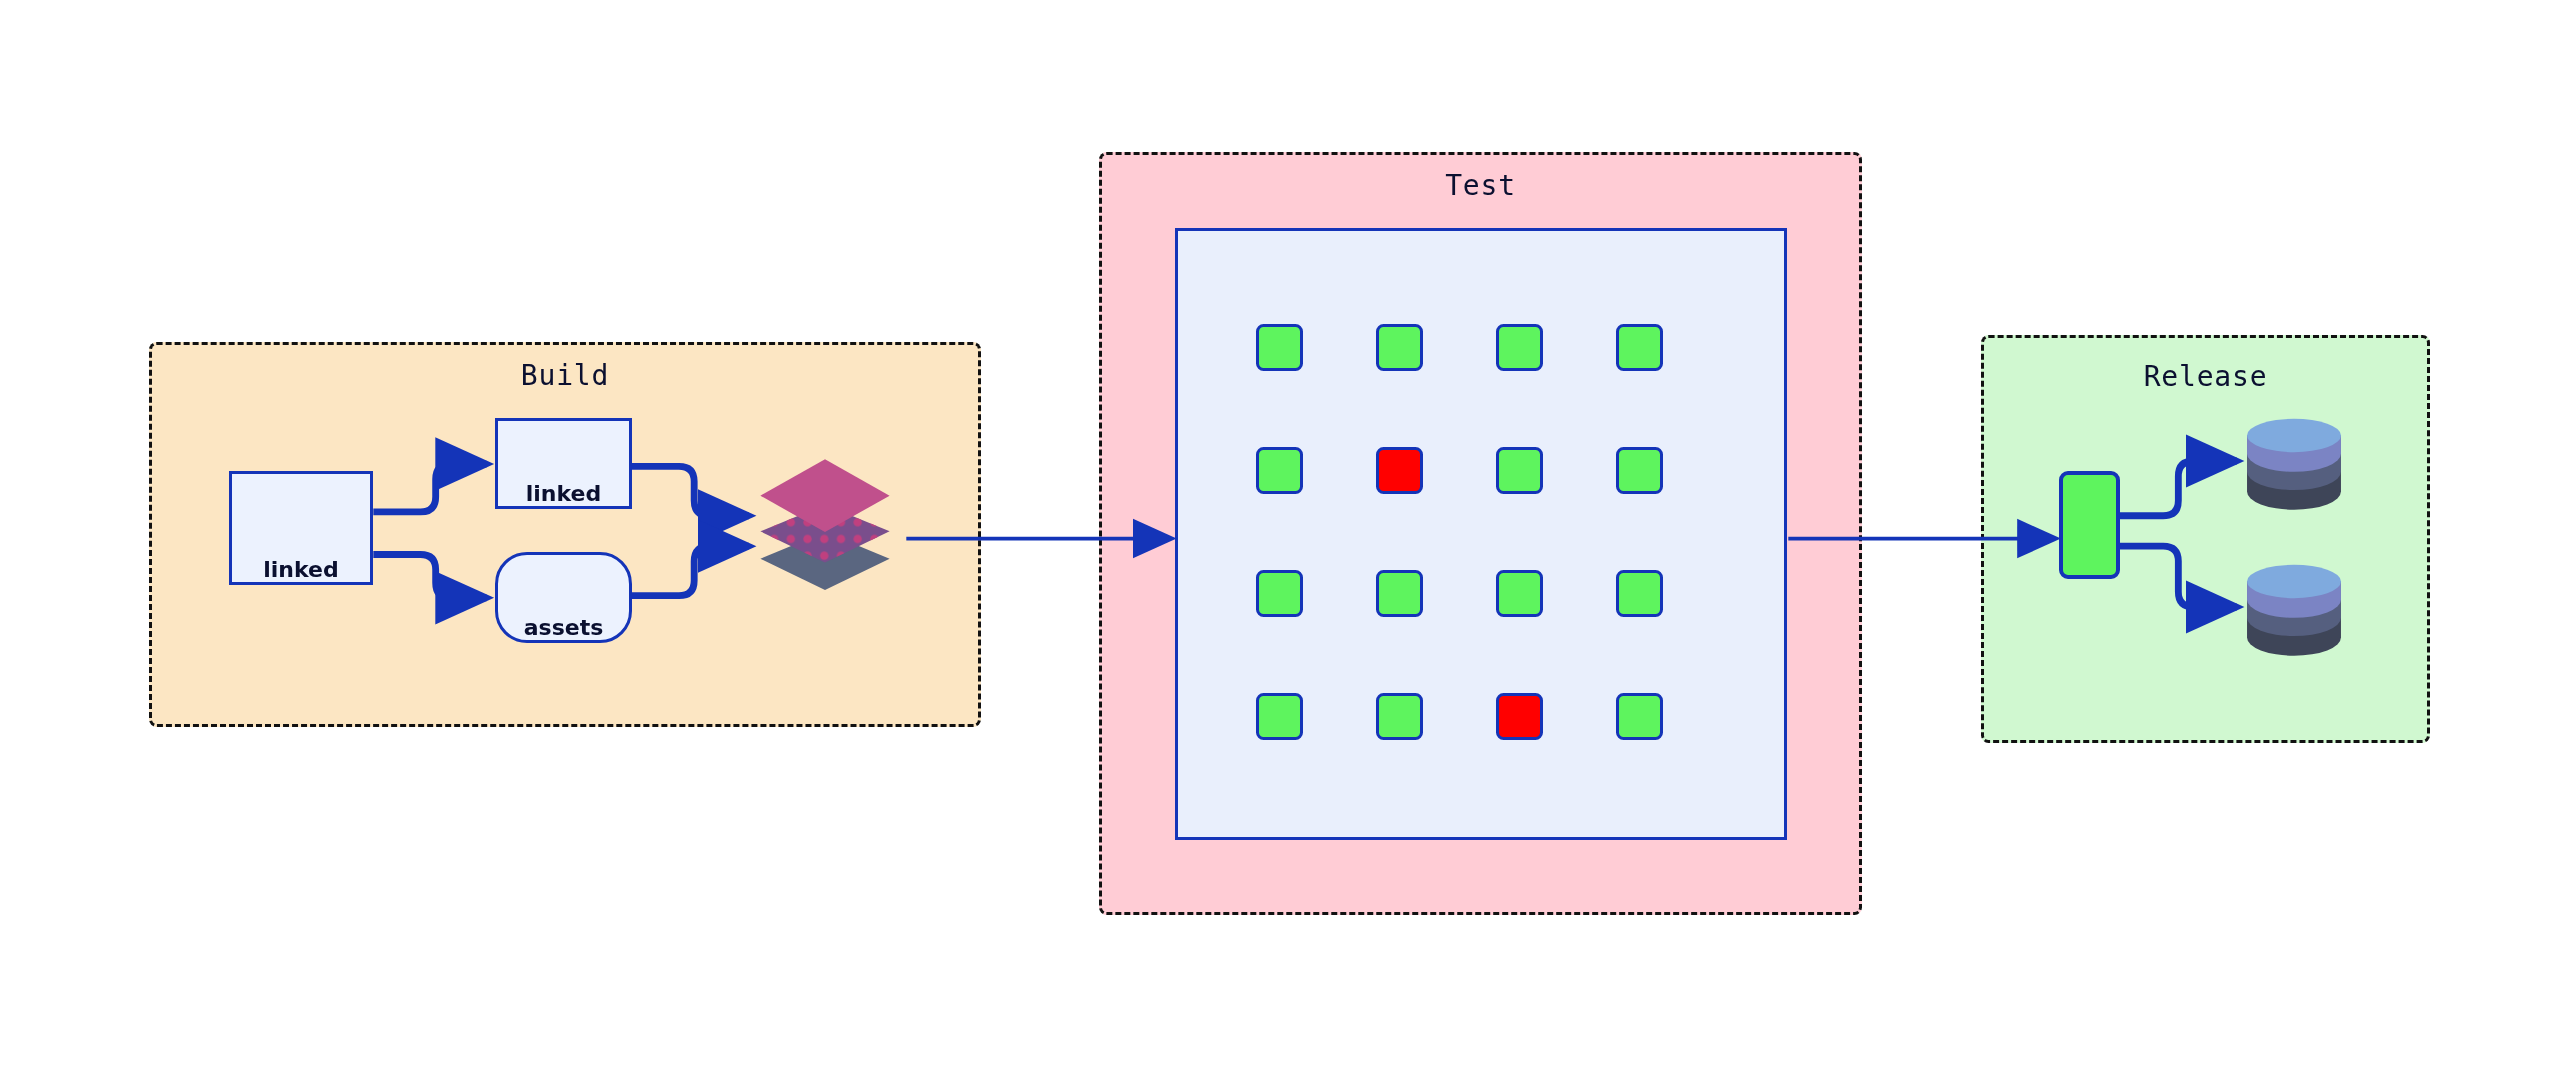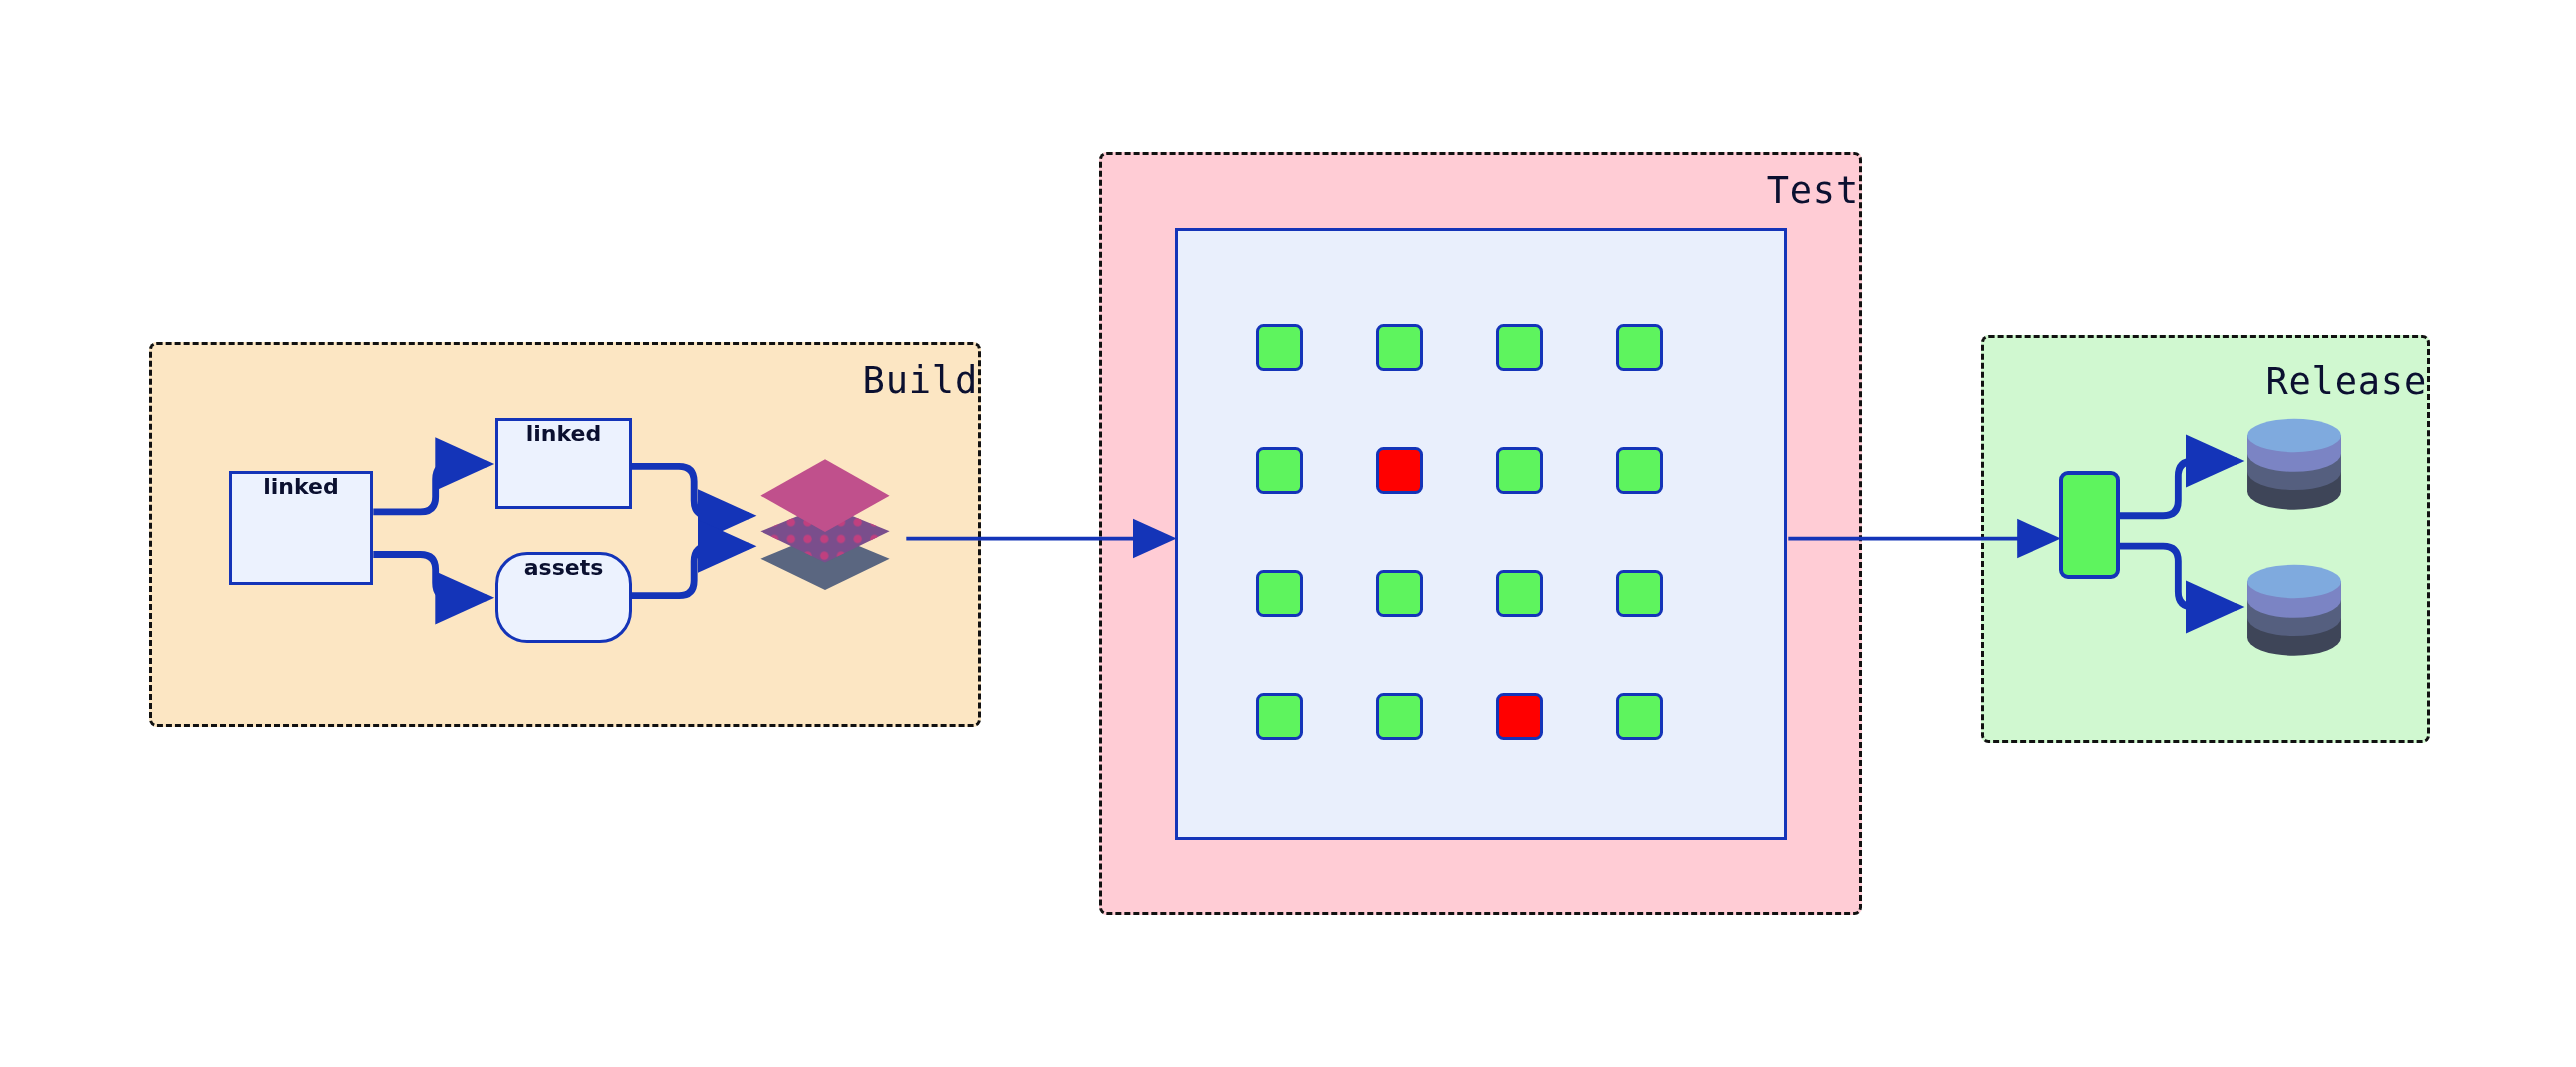--- a/index.html
+++ b/index.html
@@ -26,23 +26,23 @@
   .stage {
     position: absolute;
     box-sizing: border-box;
     border: 3.8px dashed #111111;
     border-radius: 7.6px;
   }
   .stage-title {
     position: absolute;
     left: 0;
     right: 0;
-    text-align: right;
+    text-align: center;
     font-family: "DejaVu Sans Mono", monospace;
-    font-size: 37px;
+    font-size: 28px;
     font-weight: 400;
     color: #0b1030;
     letter-spacing: 0.8px;
     white-space: nowrap;
   }
 
   #stage-build   { left:149px;  top:342px;  width:832px; height:385px; background:#FCE6C3; }
   #stage-test    { left:1099px; top:152px;  width:763px; height:763px; background:#FFCCD5; }
   #stage-release { left:1981px; top:335px;  width:449px;  height:408px; background:#D0F8D0; }
 
@@ -50,21 +50,21 @@
   #title-test    { top:13.7px; }
   #title-release { top:22px; }
 
   
   .proc-box {
     position: absolute;
     box-sizing: border-box;
     background: #ECF2FE;
     border: 3.8px solid #1434B8;
     display: flex;
-    align-items: flex-start;
+    align-items: flex-end;
     justify-content: center;
   }
   .proc-box .proc-label {
     font-family: "DejaVu Sans", sans-serif;
     font-weight: bold;
     font-size: 22px;
     color: #0b1030;
     white-space: nowrap;
   }
 

